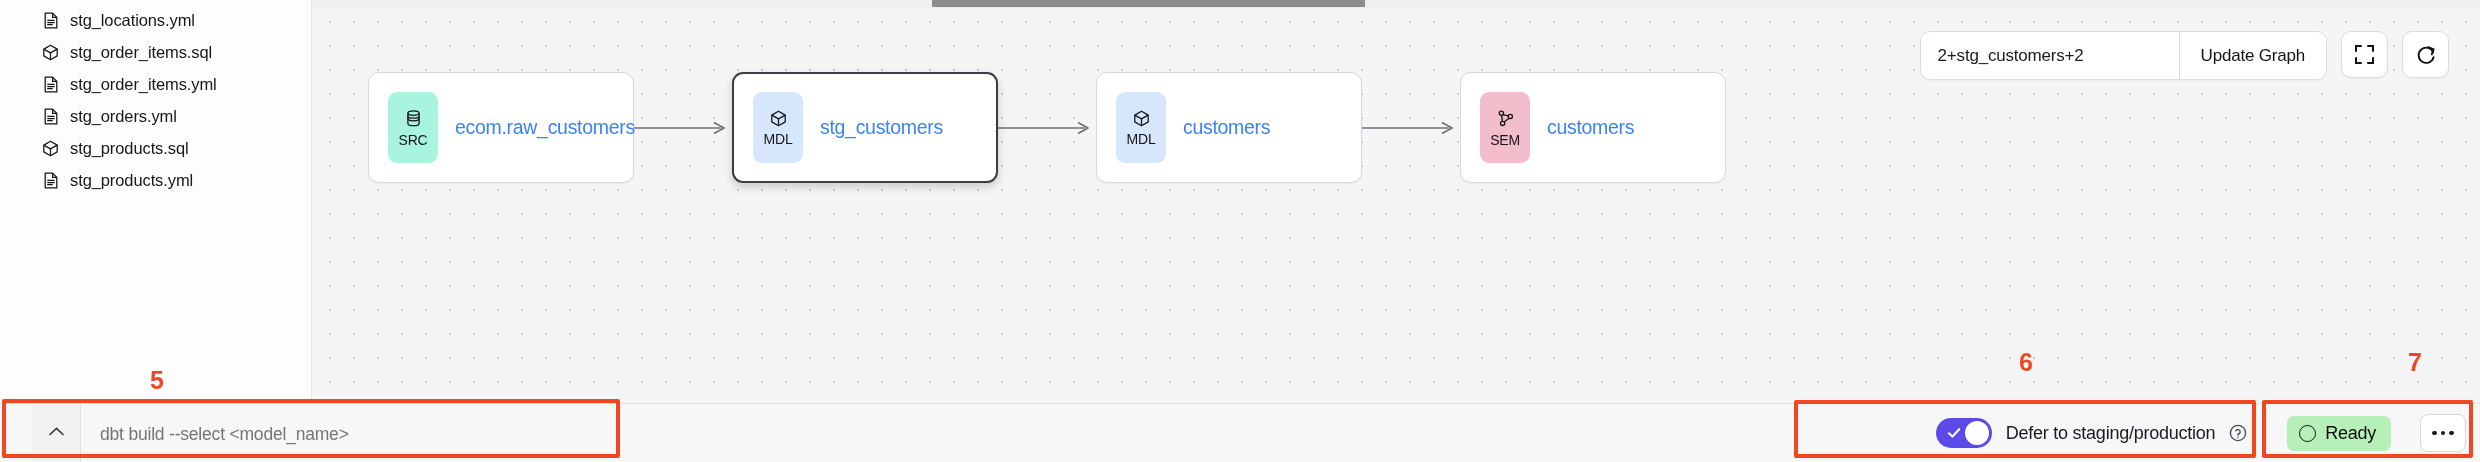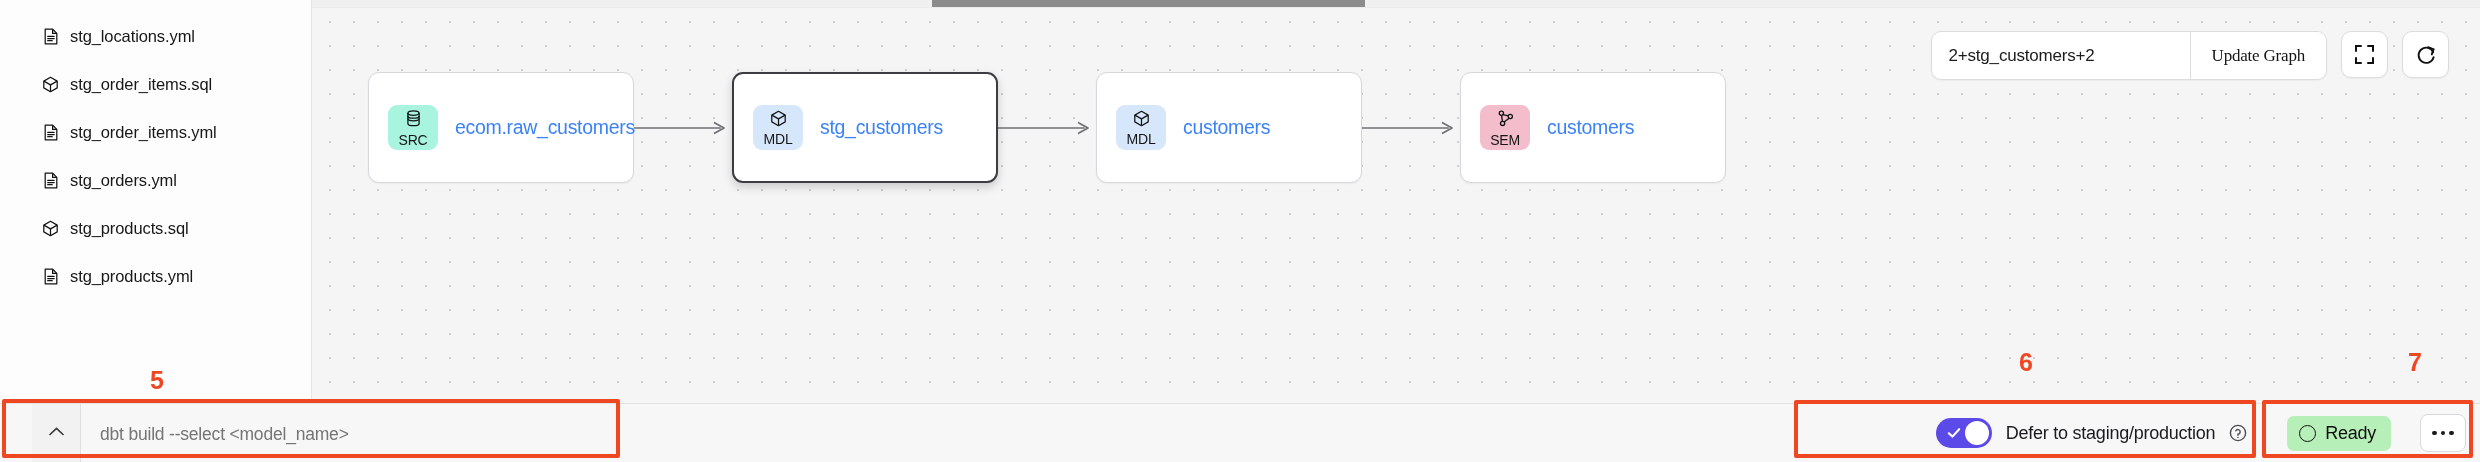--- a/index.html
+++ b/index.html
@@ -42,21 +42,20 @@
   .file-list {
     padding-top: 4px;
   }
   .file-item {
     display: flex;
     align-items: center;
     height: 32px;
     padding-left: 42px;
     gap: 11px;
     cursor: pointer;
-    margin-top: 16px;
   }
   .file-icon {
     width: 17px;
     height: 17px;
     flex: 0 0 17px;
     display: flex;
     align-items: center;
     justify-content: center;
     color: #2b2b2b;
   }
@@ -134,21 +133,21 @@
   .update-graph-btn {
     display: flex;
     align-items: center;
     padding: 0 21px;
     font-size: 17px;
     color: #141414;
     background: #ffffff;
     border: none;
     border-left: 1px solid #dcdcdf;
     cursor: pointer;
-    font-family: Liberation Serif, serif;
+    font-family: Liberation Sans, sans-serif;
     white-space: nowrap;
     letter-spacing: -0.2px;
   }
   .icon-btn {
     width: 47px;
     height: 47px;
     background: #ffffff;
     border: 1px solid #dcdcdf;
     border-radius: 10px;
     display: flex;
@@ -183,21 +182,21 @@
     box-shadow: 0 1px 2px rgba(0,0,0,0.05);
     cursor: pointer;
     box-sizing: border-box;
   }
   .node.selected {
     border: 2.5px solid #3c3c42;
     box-shadow: 0 4px 10px rgba(0,0,0,0.18);
   }
   .node-badge {
     width: 50px;
-    height: 45px;
+    height: 71px;
     border-radius: 9px;
     display: flex;
     flex-direction: column;
     align-items: center;
     justify-content: center;
     gap: 1px;
     flex: 0 0 50px;
   }
   .node-badge .bsvg { display:block; }
   .badge-text {

